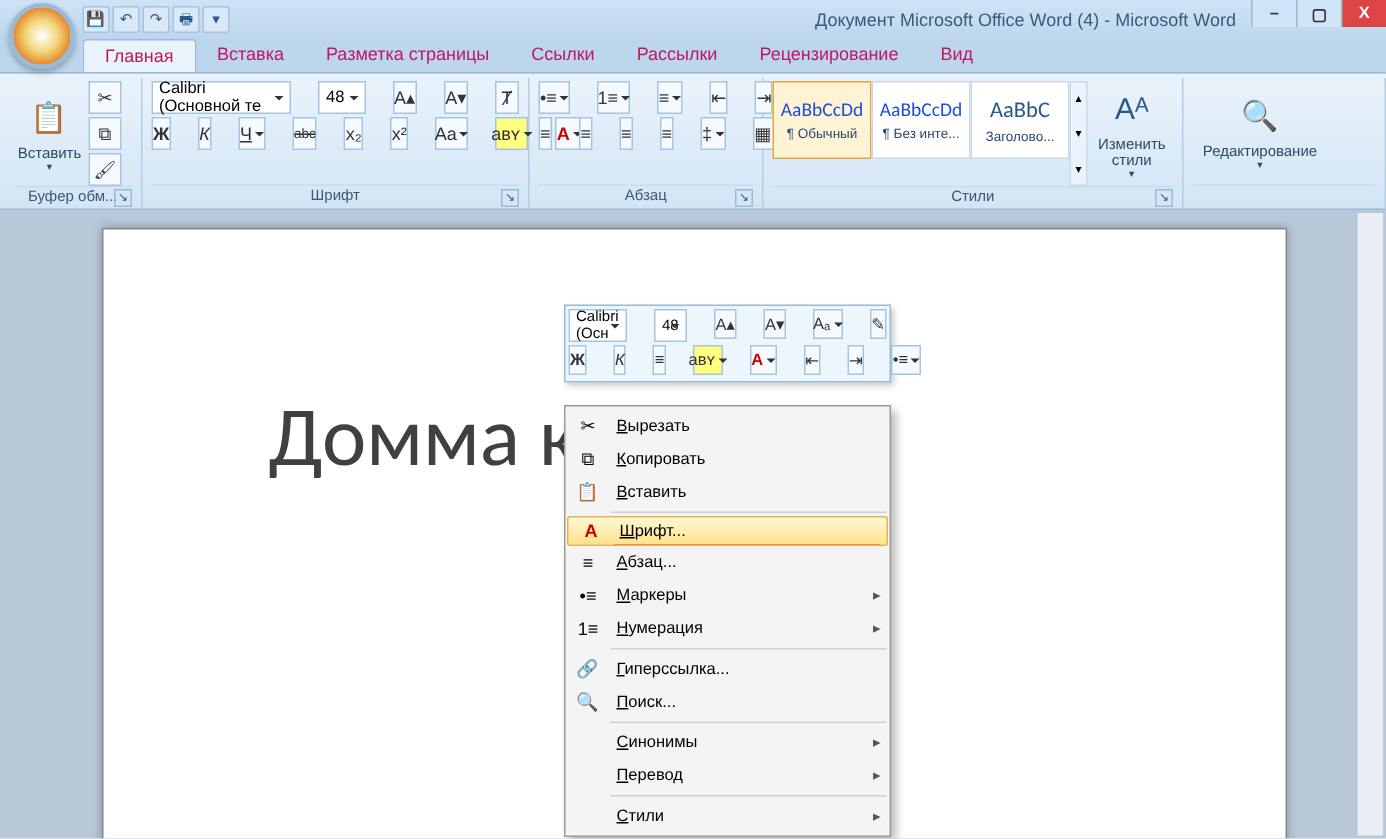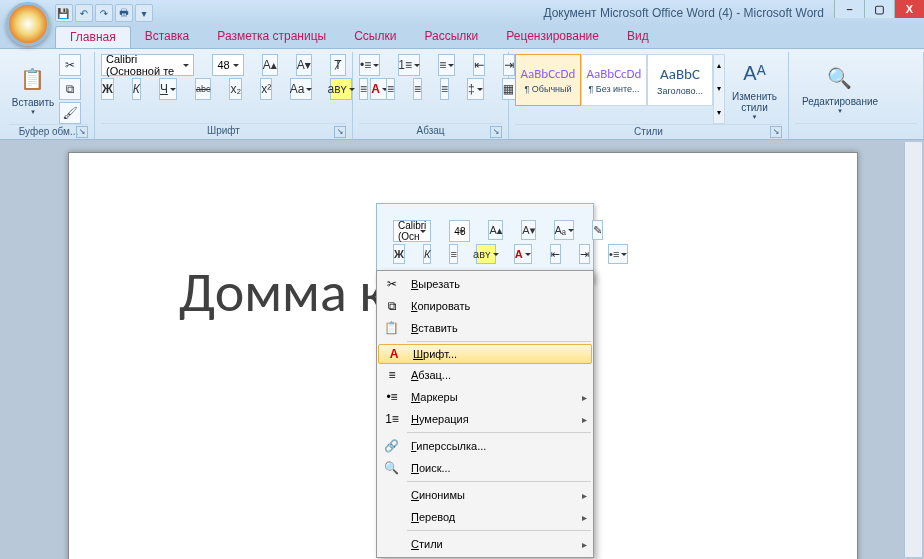--- a/index.html
+++ b/index.html
@@ -29,29 +29,29 @@
 .vbtn .ico { width: 32px; height: 32px; margin-bottom: 2px; display: flex; align-items: center; justify-content: center; font-size: 20px; }
 .sbtn { width: 22px; height: 22px; border: 1px solid #a6c4de; background: #f4faff; display: inline-flex; align-items: center; justify-content: center; font-size: 12px; color: #333; }
 .sbtn.dd::after{content:"";border:3px solid transparent;border-top-color:#333;margin-left:2px;margin-top:3px}
 .row { display: flex; gap: 18px; }
 .col { display: flex; flex-direction: column; gap: 2px; }
 .combo { height: 22px; border: 1px solid #a6c4de; background: #fff; display: flex; align-items: center; padding: 0 4px; font-size: 11px; position: relative; }
 .combo::after{content:"";position:absolute;right:4px;top:9px;border:3px solid transparent;border-top-color:#333}
 
 .style-tile { width: 66px; height: 52px; border: 1px solid #c7d8e8; background: #fff; display: flex; flex-direction: column; align-items: center; justify-content: center; font-size: 10px; }
 .style-tile.sel { border: 1px solid #e8a43d; background: #fff3d6; }
-.style-tile .prev { font-size: 13px; color: #8b5cf6; font-family: Calibri; }
+.style-tile .prev { font-size: 13px; color: #1d4ed8; font-family: Calibri; }
 .style-tile .nm { font-size: 9px; color: #2a4a6a; margin-top: 3px; }
 
 .page-area { position: absolute; left: 0; right: 0; top: 140px; bottom: 0; background: #b8c8d8; overflow: hidden; }
 .page { position: absolute; left: 68px; top: 12px; width: 790px; height: 520px; background: #fff; box-shadow: 0 0 6px rgba(0,0,0,.3); border: 1px solid #888; }
 .doc-text { position: absolute; left: 110px; top: 105px; font-size: 56px; font-family: Calibri; color: #404040; white-space: nowrap; }
 .sel-bg { position: absolute; left: 235px; top: 110px; width: 280px; height: 60px; background: #a8cdee; z-index: -1; }
 
-.mini-tb { position: absolute; left: 376px; top: 203px; width: 218px; background: #eef6fd; border: 1px solid #9abad8; box-shadow: 2px 2px 4px rgba(0,0,0,.2); z-index: 40; padding: 16px; }
+.mini-tb { position: absolute; left: 376px; top: 203px; width: 218px; background: #eef6fd; border: 1px solid #9abad8; box-shadow: 2px 2px 4px rgba(0,0,0,.2); z-index: 40; padding: 2px; }
 .mini-tb .row { margin-bottom: 2px; }
 .mini-tb .combo { font-size: 10px; }
 .mini-tb .sbtn { width: 20px; height: 20px; font-size: 11px; }
 
 .ctx-menu { position: absolute; left: 376px; top: 270px; width: 218px; background: #f4f4f4; border: 1px solid #9b9b9b; box-shadow: 3px 3px 6px rgba(0,0,0,.3); z-index: 40; padding: 2px 0; font-size: 11px; }
 .ctx-menu .mi { height: 22px; display: flex; align-items: center; padding: 0 20px 0 4px; position: relative; }
 .ctx-menu .mi .mico { width: 22px; height: 18px; display: flex; align-items: center; justify-content: center; font-size: 12px; margin-right: 8px; }
 .ctx-menu .mi.hover { background: linear-gradient(#fff7d6,#ffe28a); border: 1px solid #e8b24a; border-radius: 2px; margin: 0 1px; height: 20px; }
 .ctx-menu .mi .lbl { text-decoration: underline; text-decoration-color: transparent; }
 .ctx-menu .mi .lbl::first-letter { text-decoration: underline; }

